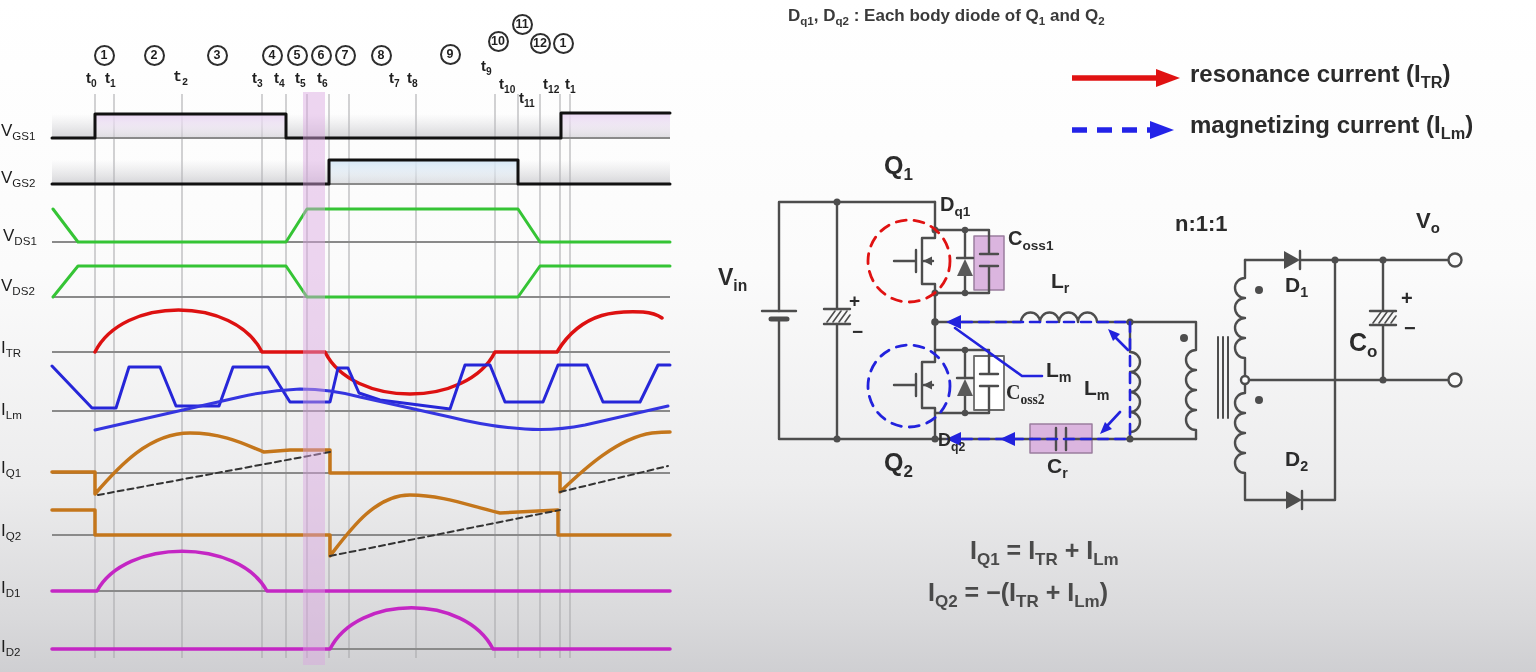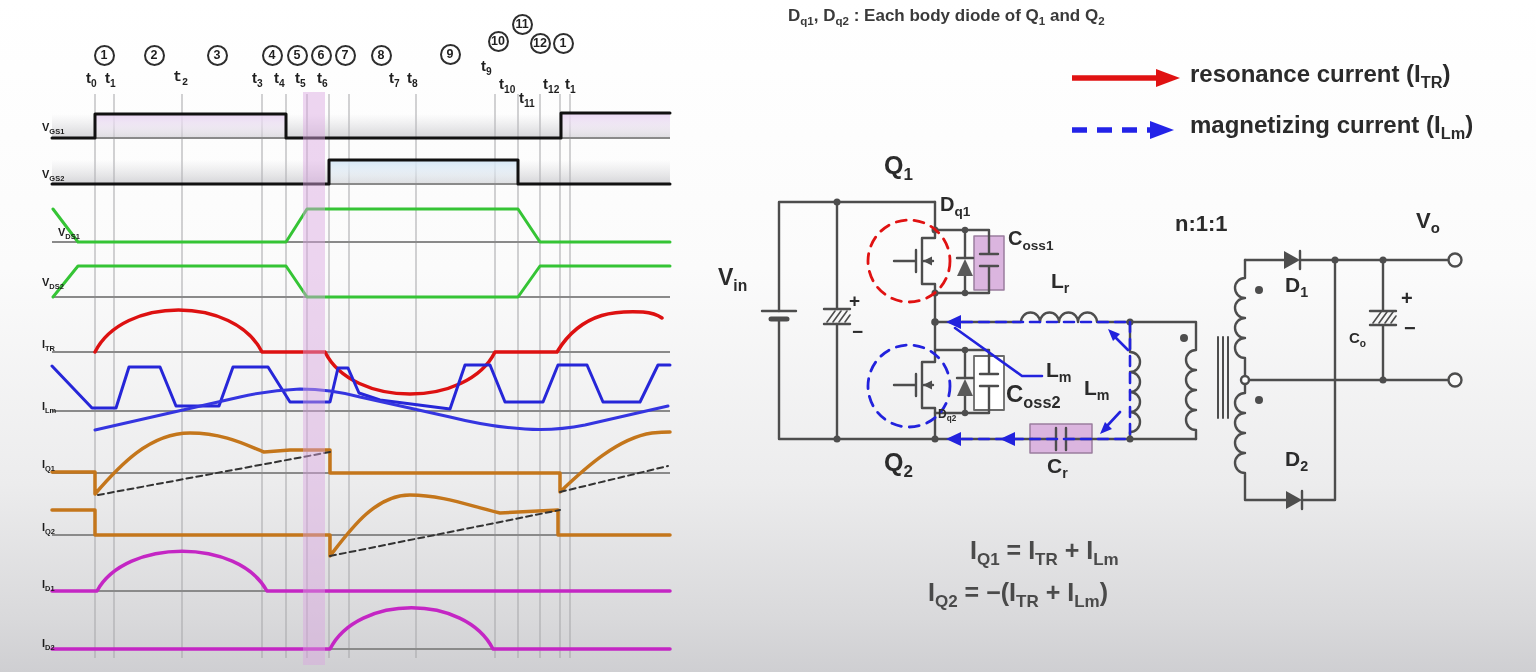--- a/index.html
+++ b/index.html
@@ -1,21 +1,21 @@
 <!DOCTYPE html>
 <html><head>
 <meta charset="utf-8">
 <style>
   html,body{margin:0;padding:0;background:#888;}
   .stage{position:relative;width:1536px;height:672px;overflow:hidden;
     background:linear-gradient(180deg,#ffffff 0%,#fbfbfb 40%,#ececed 72%,#d9d9db 92%,#cfcfd2 100%);
     font-family:"Liberation Sans", sans-serif;}
   svg{position:absolute;left:0;top:0;}
   sub{font-size:68%;line-height:0;}
-  .rowlab{position:absolute;font-size:11px;font-weight:bold;color:#1c1c1c;line-height:1;margin-left:41px;}
+  .rowlab{position:absolute;font-size:17px;font-weight:normal;color:#1c1c1c;line-height:1;}
   .tlab{position:absolute;font-size:15px;font-weight:bold;color:#1f1f1f;line-height:1;}
   .circ{position:absolute;width:21px;height:21px;border:2px solid #2e2e2e;border-radius:50%;
     display:flex;align-items:center;justify-content:center;font-size:12.5px;font-weight:bold;
     color:#1f1f1f;background:rgba(255,255,255,0.55);box-sizing:border-box;line-height:1;}
   .clab{position:absolute;font-weight:600;color:#2b2b2b;line-height:1;}
   .note{position:absolute;font-size:17px;font-weight:600;color:#3a3a3a;line-height:1.2;}
   .leg{position:absolute;font-size:24px;font-weight:600;color:#2b2b2b;line-height:1;}
   .eq{position:absolute;font-size:25px;font-weight:bold;color:#4a4a4a;line-height:1;}
 </style>
 </head>
@@ -174,21 +174,21 @@
       <path d="M1072,78 H1156" stroke="#e01212" stroke-width="5.5"></path>
       <path d="M1156,69 L1156,87 L1180,78 Z" fill="#e01212"></path>
       <path d="M1072,130 H1150" stroke="#2323e8" stroke-width="5.5" stroke-dasharray="15 10"></path>
       <path d="M1150,121 L1150,139 L1174,130 Z" fill="#2323e8"></path>
     </g>
   </svg>
 
   <div id="rowlabs">
       <div class="rowlab" style="left: 1px; top: 122px;">V<sub>GS1</sub></div>
       <div class="rowlab" style="left: 1px; top: 169px;">V<sub>GS2</sub></div>
-      <div class="rowlab" style="left: 17px; top: 227px;">V<sub>DS1</sub></div>
+      <div class="rowlab" style="left: 3px; top: 227px;">V<sub>DS1</sub></div>
       <div class="rowlab" style="left: 1px; top: 277px;">V<sub>DS2</sub></div>
       <div class="rowlab" style="left: 1px; top: 339px;">I<sub>TR</sub></div>
       <div class="rowlab" style="left: 1px; top: 401px;">I<sub>Lm</sub></div>
       <div class="rowlab" style="left: 1px; top: 459px;">I<sub>Q1</sub></div>
       <div class="rowlab" style="left: 1px; top: 522px;">I<sub>Q2</sub></div>
       <div class="rowlab" style="left: 1px; top: 579px;">I<sub>D1</sub></div>
       <div class="rowlab" style="left: 1px; top: 638px;">I<sub>D2</sub></div>
     </div>
   <div id="circles">
       <div class="circ" style="left: 93.5px; top: 44.5px;">1</div>
@@ -219,31 +219,31 @@
       <div class="tlab" style="left: 499px; top: 76px;">t<sub>10</sub></div>
       <div class="tlab" style="left: 519px; top: 58px; margin-top: 32px;">t<sub>11</sub></div>
       <div class="tlab" style="left: 543px; top: 76px;">t<sub>12</sub></div>
       <div class="tlab" style="left: 565px; top: 76px;">t<sub>1</sub></div>
     </div>
   <div id="clabs">
       <div class="clab" style="left: 718px; top: 266px; font-size: 23px;">V<sub>in</sub></div>
       <div class="clab" style="left: 884px; top: 153px; font-size: 25px;">Q<sub>1</sub></div>
       <div class="clab" style="left: 884px; top: 450px; font-size: 25px;">Q<sub>2</sub></div>
       <div class="clab" style="left: 940px; top: 194px; font-size: 20px;">D<sub>q1</sub></div>
-      <div class="clab" style="left: 938px; top: 408px; font-size: 12px;">D<sub>q2</sub></div>
+      <div class="clab" style="left: 938px; top: 431px; font-size: 18px;">D<sub>q2</sub></div>
       <div class="clab" style="left: 1008px; top: 228px; font-size: 20px;">C<sub>oss1</sub></div>
-      <div class="clab" style="left: 1006px; top: 382px; font-size: 24px;">C<sub>oss2</sub></div>
+      <div class="clab" style="left: 1006px; top: 382px; font-size: 20px; font-family: Liberation Serif, serif;">C<sub>oss2</sub></div>
       <div class="clab" style="left: 1051px; top: 270px; font-size: 21px;">L<sub>r</sub></div>
       <div class="clab" style="left: 1046px; top: 359px; font-size: 21px;">L<sub>m</sub></div>
       <div class="clab" style="left: 1084px; top: 377px; font-size: 21px;">L<sub>m</sub></div>
       <div class="clab" style="left: 1047px; top: 455px; font-size: 21px;">C<sub>r</sub></div>
       <div class="clab" style="left: 1175px; top: 213px; font-size: 22px;">n:1:1</div>
       <div class="clab" style="left: 1285px; top: 274px; font-size: 21px;">D<sub>1</sub></div>
       <div class="clab" style="left: 1285px; top: 448px; font-size: 21px;">D<sub>2</sub></div>
-      <div class="clab" style="left: 1349px; top: 330px; font-size: 15px;">C<sub>o</sub></div>
+      <div class="clab" style="left: 1349px; top: 330px; font-size: 25px;">C<sub>o</sub></div>
       <div class="clab" style="left: 1405px; top: 210px; font-size: 22px; margin-left: 11px;">V<sub>o</sub></div>
       <div class="clab" style="left: 849px; top: 291px; font-size: 19px;">+</div>
       <div class="clab" style="left: 852px; top: 322px; font-size: 19px;">−</div>
       <div class="clab" style="left: 1401px; top: 288px; font-size: 20px;">+</div>
       <div class="clab" style="left: 1404px; top: 318px; font-size: 20px;">−</div>
     </div>
 
   <div class="note" style="left:788px;top:6px;">D<sub>q1</sub>, D<sub>q2</sub> : Each body diode of Q<sub>1</sub> and Q<sub>2</sub></div>
 
   <div class="leg" style="left:1190px;top:113px;">magnetizing current (I<sub>Lm</sub>)</div>

